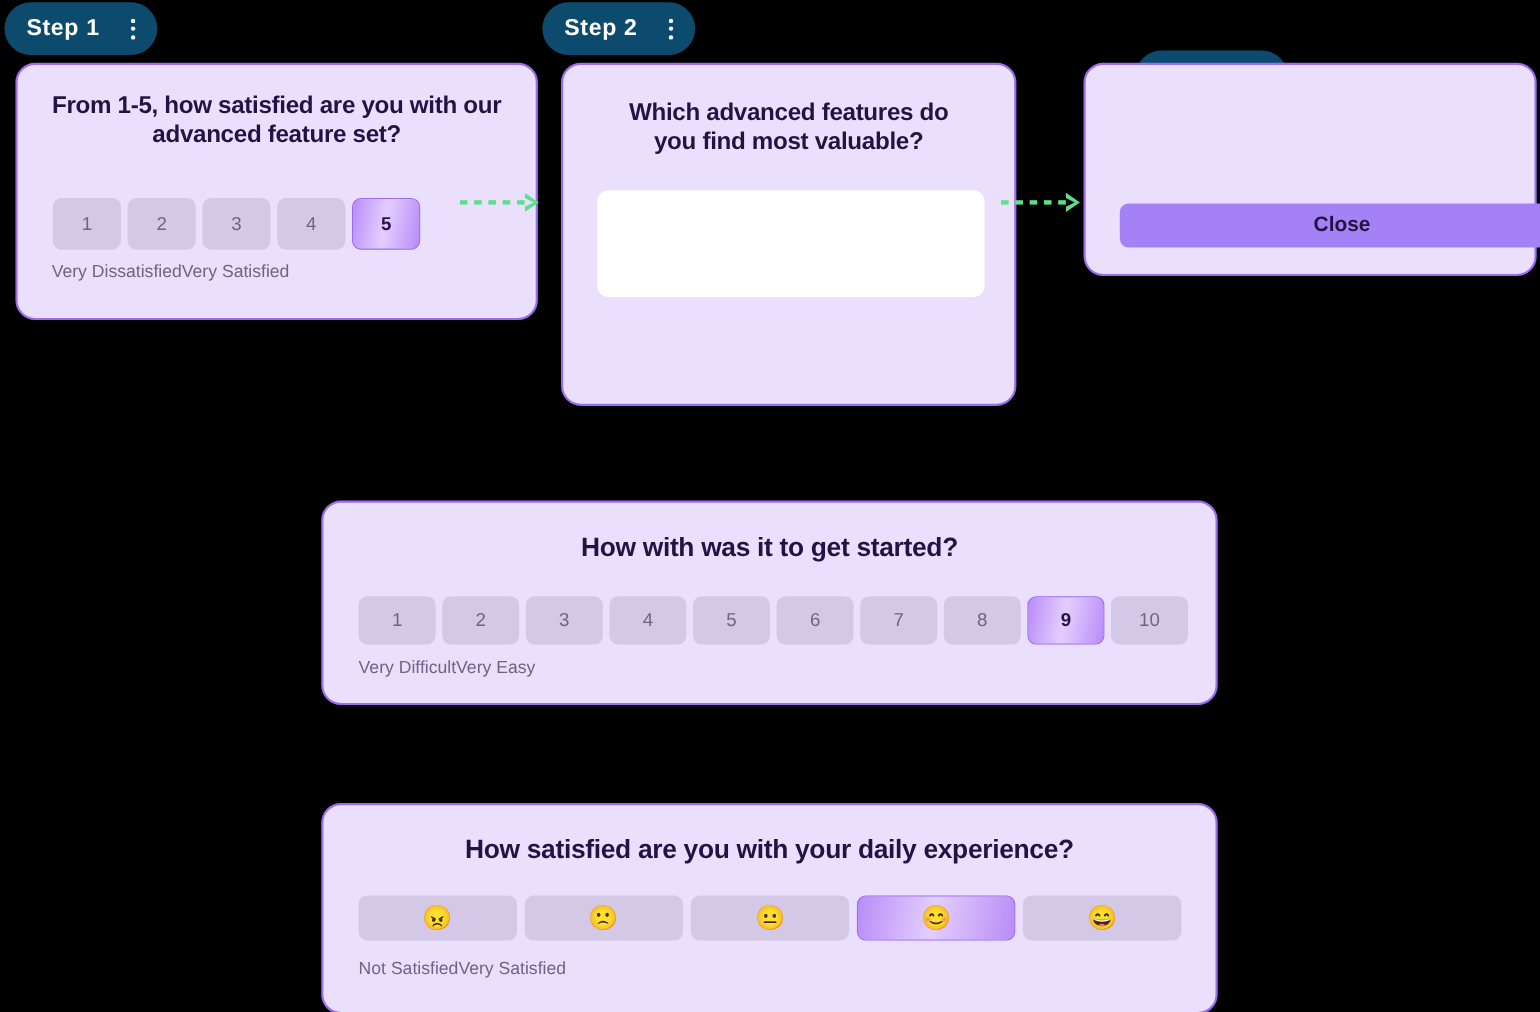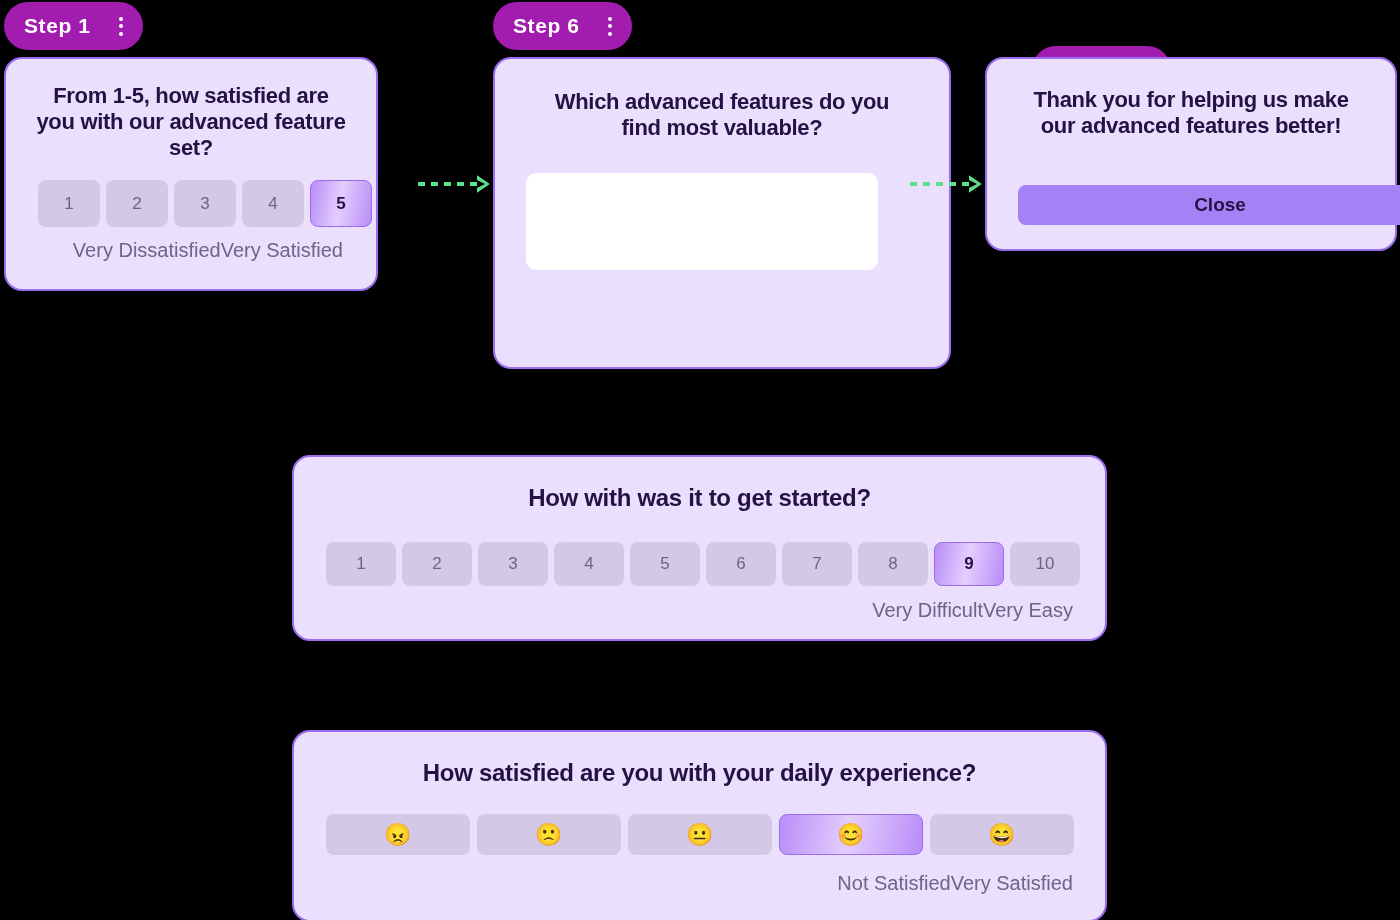--- a/index.html
+++ b/index.html
@@ -30,21 +30,21 @@
     font-weight: bold;
     text-align: center;
     line-height: 1.18;
     letter-spacing: -0.3px;
   }
 
   
   .step-badge {
     position: absolute;
     height: 48px;
-    background: #a21caf;
+    background: #0c4a6e;
     border-radius: 24px;
     display: flex;
     align-items: center;
     padding: 0 14px 0 20px;
     gap: 22px;
   }
   .step-badge-label {
     color: #ffffff;
     font-size: 21px;
     font-weight: bold;
@@ -89,23 +89,23 @@
     color: #241244;
     font-weight: bold;
   }
   .scale-btn.emoji {
     font-size: 22px;
     color: #000;
   }
 
   .anchor-row {
     display: flex;
-    justify-content: flex-end;
+    justify-content: flex-start;
     color: #6E6486;
-    font-size: 20px;
+    font-size: 16px;
   }
 
   
   .action-btn {
     background: #A482F5;
     border: none;
     border-radius: 8px;
     color: #241244;
     font-family: "Liberation Sans", sans-serif;
     font-size: 19px;
@@ -145,29 +145,29 @@
     width: 0; height: 0;
     border-top: 9px solid transparent;
     border-bottom: 9px solid transparent;
     border-left: 13px solid #5CE08A;
     margin-left: -1px;
     clip-path: polygon(0 0, 100% 50%, 0 100%, 0 72%, 62% 50%, 0 28%);
   }
 
   
   #badge-1 { left: 4px; top: 2px; }
-  #card-1 { left: 4px; top: 57px; width: 374px; height: 234px; }
+  #card-1 { left: 14px; top: 57px; width: 475px; height: 234px; }
   #card-1 .card-title { font-size: 22px; padding: 24px 30px 0 30px; }
   #card-1 .scale-row { position: absolute; left: 32px; top: 121px; }
   #card-1 .scale-btn { width: 62px; height: 47px; }
   #card-1 .anchor-row { position: absolute; left: 31px; right: 33px; top: 180px; }
 
   
   #badge-2 { left: 493px; top: 2px; }
-  #card-2 { left: 493px; top: 57px; width: 458px; height: 312px; }
+  #card-2 { left: 510px; top: 57px; width: 414px; height: 312px; }
   #card-2 .card-title { font-size: 22px; padding: 30px 40px 0 40px; }
   #card-2 .text-area { position: absolute; left: 31px; top: 114px; width: 352px; height: 97px; }
   #card-2 .action-btn { position: absolute; left: 31px; top: 242px; width: 352px; height: 40px; }
 
   
   #badge-3 { left: 1032px; top: 2px; margin-top: 44px; }
   #card-3 { left: 985px; top: 57px; width: 412px; height: 194px; }
   #card-3 .card-title { font-size: 22px; padding: 28px 28px 0 28px; }
   #card-3 .action-btn { position: absolute; left: 31px; top: 126px; width: 404px; height: 40px; }
 
@@ -215,21 +215,21 @@
     <span>Very Satisfied</span>
   </div>
 </div>
 
 <div class="connector" id="connector-1">
   <span class="dots"></span>
   <span class="head"></span>
 </div>
 
 <div class="step-badge" id="badge-2">
-  <span class="step-badge-label">Step 6</span>
+  <span class="step-badge-label">Step 2</span>
   <span class="kebab-icon">
       <i></i>
       <i></i>
       <i></i>
     </span>
 </div>
 
 <div class="card" id="card-2">
   <div class="card-title">Which advanced features do you find most valuable?</div>
   <textarea class="text-area" placeholder="" style=""></textarea>
@@ -243,21 +243,20 @@
 <div class="step-badge" id="badge-3">
   <span class="step-badge-label">Step 3</span>
   <span class="kebab-icon">
       <i></i>
       <i></i>
       <i></i>
     </span>
 </div>
 
 <div class="card" id="card-3">
-  <div class="card-title">Thank you for helping us make our advanced features better!</div>
   <button class="action-btn">Close</button>
 </div>
 
 <div class="card" id="card-4">
   <div class="card-title">How with was it to get started?</div>
   <div class="scale-row">
     <button class="scale-btn">1</button>
     <button class="scale-btn">2</button>
     <button class="scale-btn">3</button>
     <button class="scale-btn">4</button>

